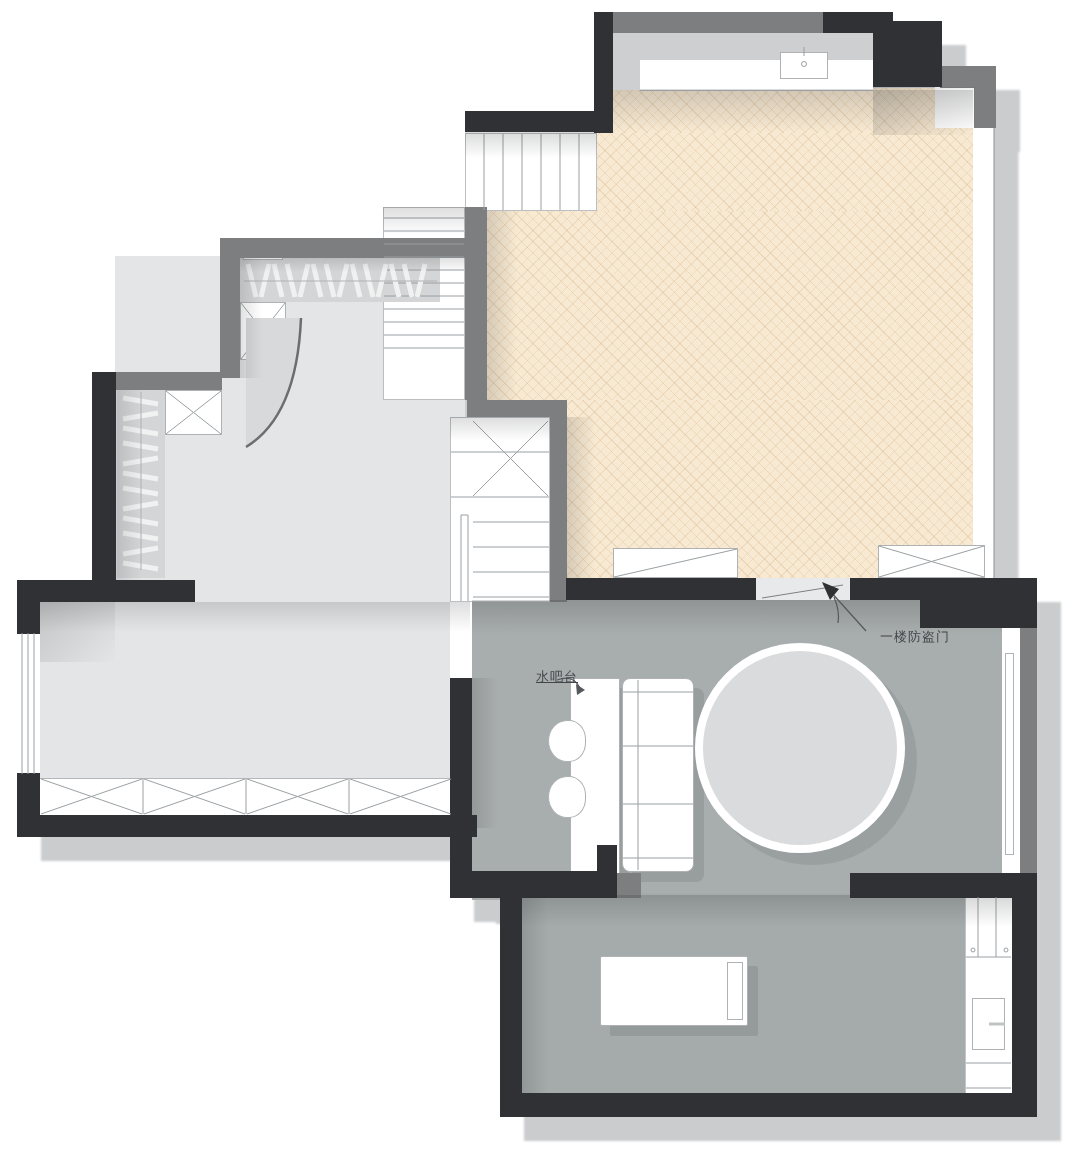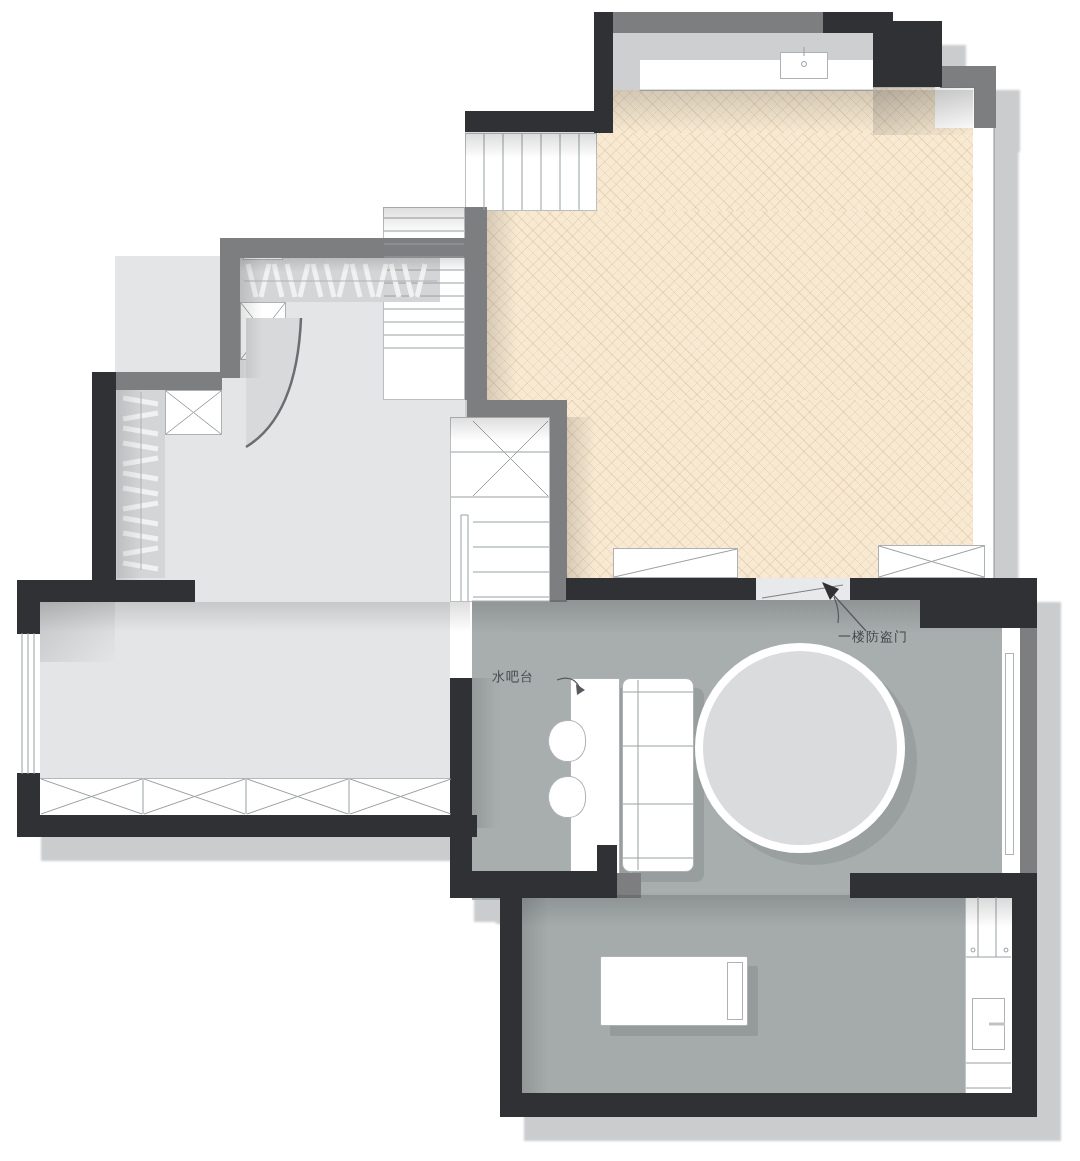--- a/index.html
+++ b/index.html
@@ -191,16 +191,16 @@
   <div>
     <svg class="overlay" width="1080" height="1161" viewBox="0 0 1080 1161">
       <g stroke="#55585c" stroke-width="1.2" fill="none">
         <path d="M557 680 Q573 674 580 688"></path>
         <path d="M830 591 L866 631"></path>
         <path d="M834 597 q6 14 4 26"></path>
       </g>
       <polygon points="576,684 585,690 577,695" fill="#55585c"></polygon>
       <polygon points="822,582 839,589 830,600" fill="#2f3134"></polygon>
     </svg>
-    <div class="lbl" style="left:492px;top:668px;">水吧台</div>
-    <div class="lbl" style="left:838px;top:628px;">一楼防盗门</div>
+    <div class="lbl" style="left:536px;top:668px;text-decoration:underline;">水吧台</div>
+    <div class="lbl" style="left:880px;top:628px;">一楼防盗门</div>
   </div>
 </div>
 
 </body></html>

